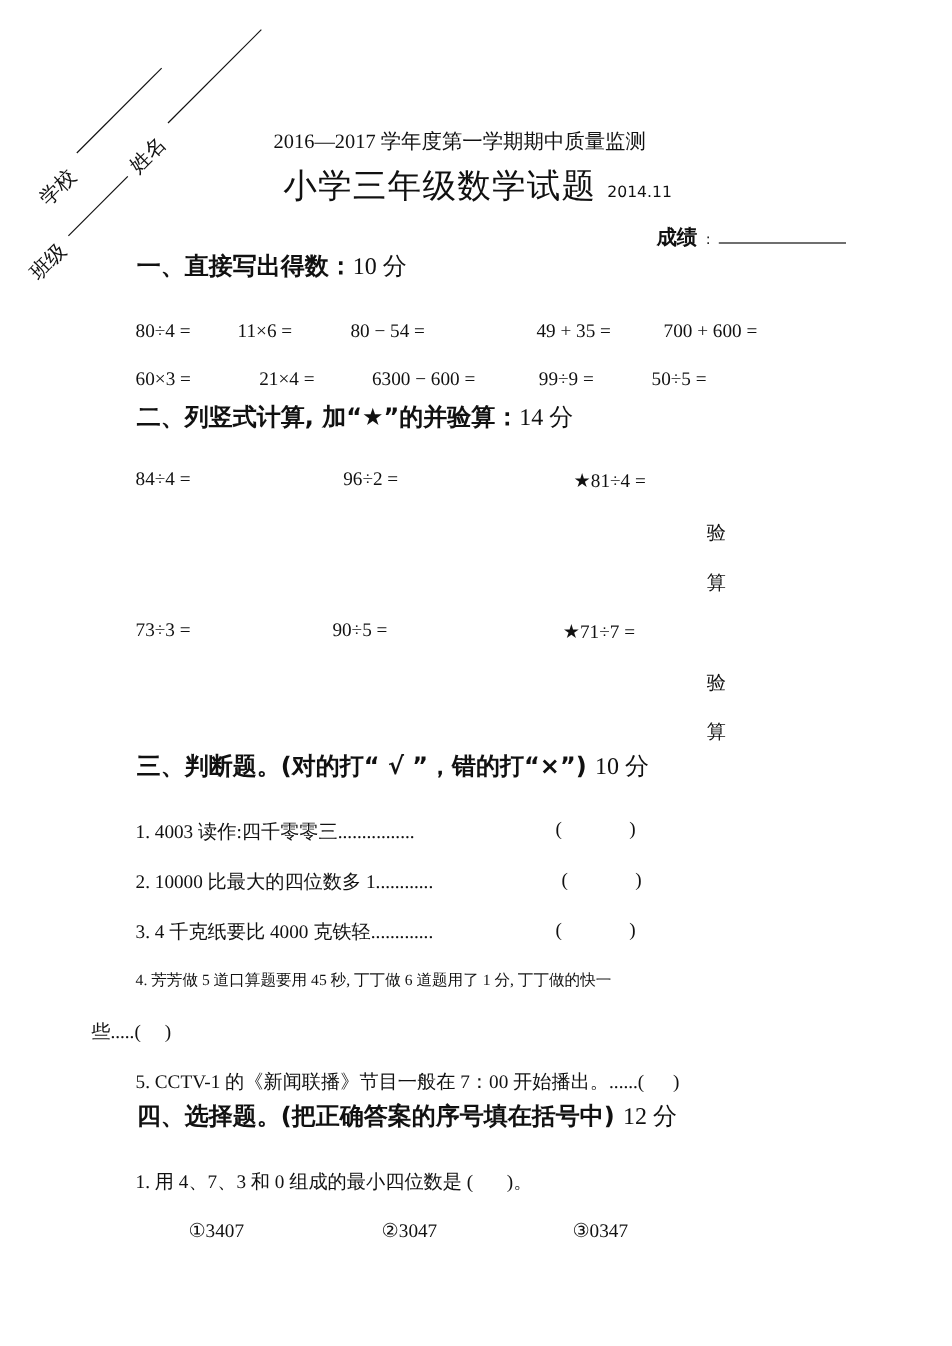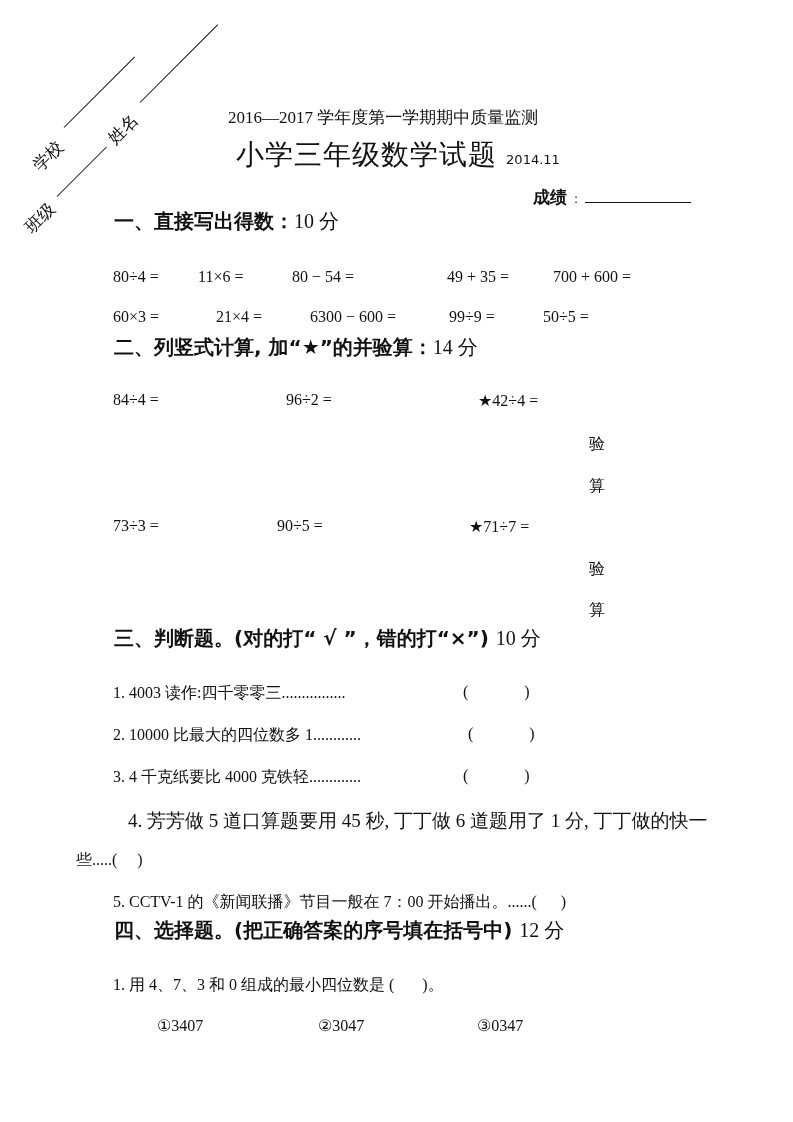--- a/index.html
+++ b/index.html
@@ -25,21 +25,21 @@
   <div class="abs diag-label" style="left:28px;top:160px;transform:rotate(-45deg);">学校</div>
   <div class="abs diag-label" style="left:103px;top:133px;transform:rotate(-45deg);">姓名</div>
   <div class="abs diag-label" style="left:20px;top:222px;transform:rotate(-45deg);">班级</div>
 </div>
 
 <div class="abs serif" style="left:228px;top:106px;font-size:17px;">2016—2017 学年度第一学期期中质量监测</div>
 <div class="abs" style="left:236px;top:136px;">
   <span class="sans" style="font-size:28px;letter-spacing:1px;">小学三年级数学试题</span>
   <span class="sans" style="font-size:13px;margin-left:4px;">2014.11</span>
 </div>
-<div class="abs" style="left:533px;top:186px;">
+<div class="abs" style="left:547px;top:186px;">
   <span class="sans bold" style="font-size:17px;">成绩</span>
   <span class="sans" style="font-size:12px;margin:0 2px;">:</span>
   <span style="display:inline-block;width:106px;border-bottom:1px solid #111;height:14px;"></span>
 </div>
 
 <div class="abs sec" style="left:114px;top:208px;">
   <span>一、直接写出得数：</span><span class="pts">10 分</span>
 </div>
 <div class="abs serif q" style="left:113px;top:252px;">80÷4 =</div>
 <div class="abs serif q" style="left:198px;top:252px;">11×6 =</div>
@@ -50,39 +50,39 @@
 <div class="abs serif q" style="left:216px;top:292px;">21×4 =</div>
 <div class="abs serif q" style="left:310px;top:292px;">6300 − 600 =</div>
 <div class="abs serif q" style="left:449px;top:292px;">99÷9 =</div>
 <div class="abs serif q" style="left:543px;top:292px;">50÷5 =</div>
 
 <div class="abs sec" style="left:114px;top:334px;">
   <span>二、列竖式计算, 加“★”的并验算：</span><span class="pts">14 分</span>
 </div>
 <div class="abs serif q" style="left:113px;top:375px;">84÷4 =</div>
 <div class="abs serif q" style="left:286px;top:375px;">96÷2 =</div>
-<div class="abs serif q" style="left:478px;top:375px;">★42÷4 =</div>
+<div class="abs serif q" style="left:478px;top:375px;">★81÷4 =</div>
 <div class="abs sans q" style="left:589px;top:418px;">验</div>
 <div class="abs sans q" style="left:589px;top:460px;">算</div>
 <div class="abs serif q" style="left:113px;top:501px;">73÷3 =</div>
 <div class="abs serif q" style="left:277px;top:501px;">90÷5 =</div>
 <div class="abs serif q" style="left:469px;top:501px;">★71÷7 =</div>
 <div class="abs sans q" style="left:589px;top:543px;">验</div>
 <div class="abs sans q" style="left:589px;top:584px;">算</div>
 
 <div class="abs sec" style="left:114px;top:625px;">
   <span>三、判断题。(对的打“ √ ”，错的打“×”)</span> <span class="pts">10 分</span>
 </div>
 <div class="abs serif q" style="left:113px;top:667px;">1. 4003 读作:四千零零三................</div>
 <div class="abs serif q" style="left:463px;top:667px;white-space:pre;">(              )</div>
 <div class="abs serif q" style="left:113px;top:709px;">2. 10000 比最大的四位数多 1............</div>
 <div class="abs serif q" style="left:468px;top:709px;white-space:pre;">(              )</div>
 <div class="abs serif q" style="left:113px;top:751px;">3. 4 千克纸要比 4000 克铁轻.............</div>
 <div class="abs serif q" style="left:463px;top:751px;white-space:pre;">(              )</div>
-<div class="abs serif q" style="left:128px;top:792px;font-size:19px;">4. 芳芳做 5 道口算题要用 45 秒, 丁丁做 6 道题用了 1 分, 丁丁做的快一</div>
+<div class="abs serif q" style="left:113px;top:792px;font-size:13px;">4. 芳芳做 5 道口算题要用 45 秒, 丁丁做 6 道题用了 1 分, 丁丁做的快一</div>
 <div class="abs serif q" style="left:76px;top:834px;white-space:pre;">些.....(     )</div>
 <div class="abs serif q" style="left:113px;top:876px;white-space:pre;">5. CCTV-1 的《新闻联播》节目一般在 7：00 开始播出。......(      )</div>
 
 <div class="abs sec" style="left:114px;top:917px;">
   <span>四、选择题。(把正确答案的序号填在括号中)</span> <span class="pts">12 分</span>
 </div>
 <div class="abs serif q" style="left:113px;top:959px;white-space:pre;">1. 用 4、7、3 和 0 组成的最小四位数是 (       )。</div>
 <div class="abs serif q" style="left:157px;top:1000px;">①3407</div>
 <div class="abs serif q" style="left:318px;top:1000px;">②3047</div>
 <div class="abs serif q" style="left:477px;top:1000px;">③0347</div>

